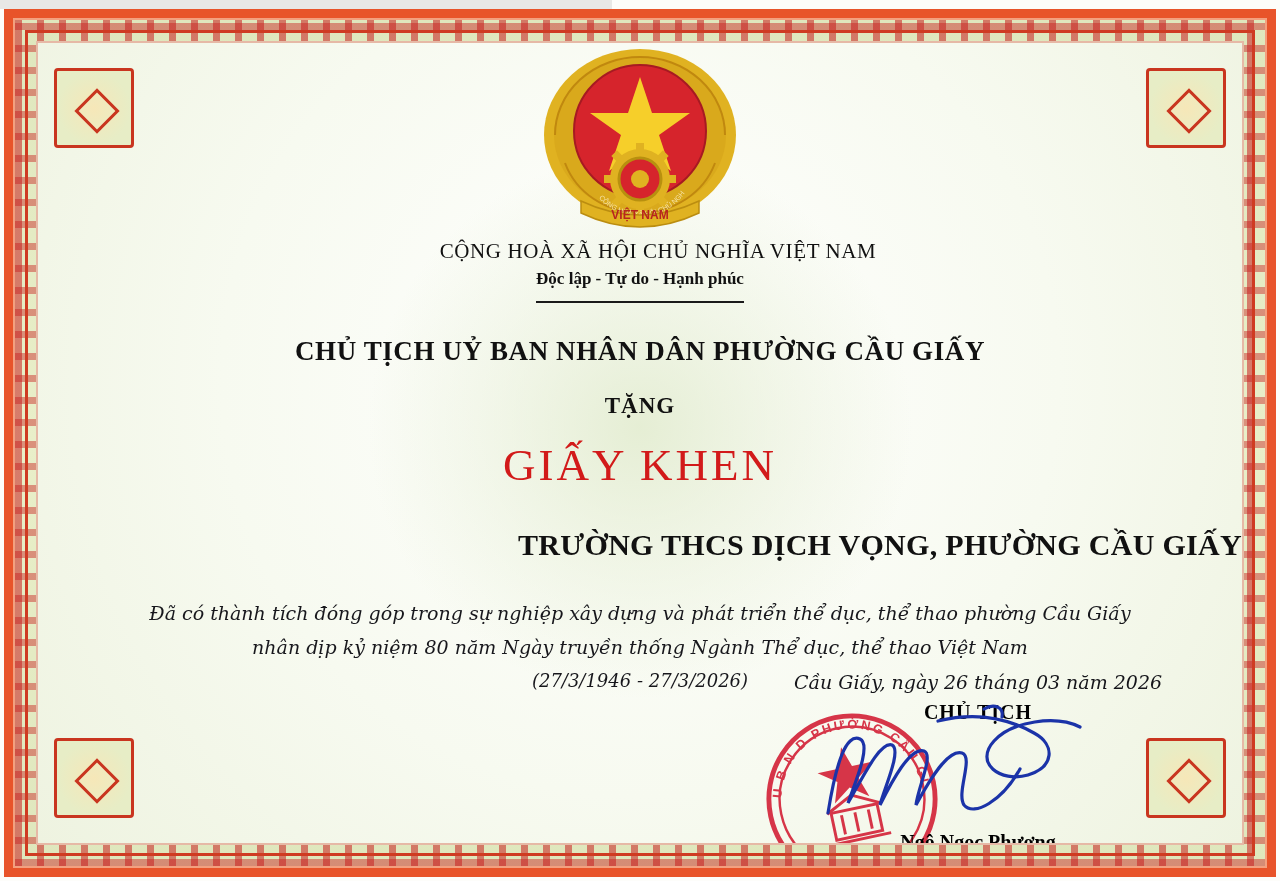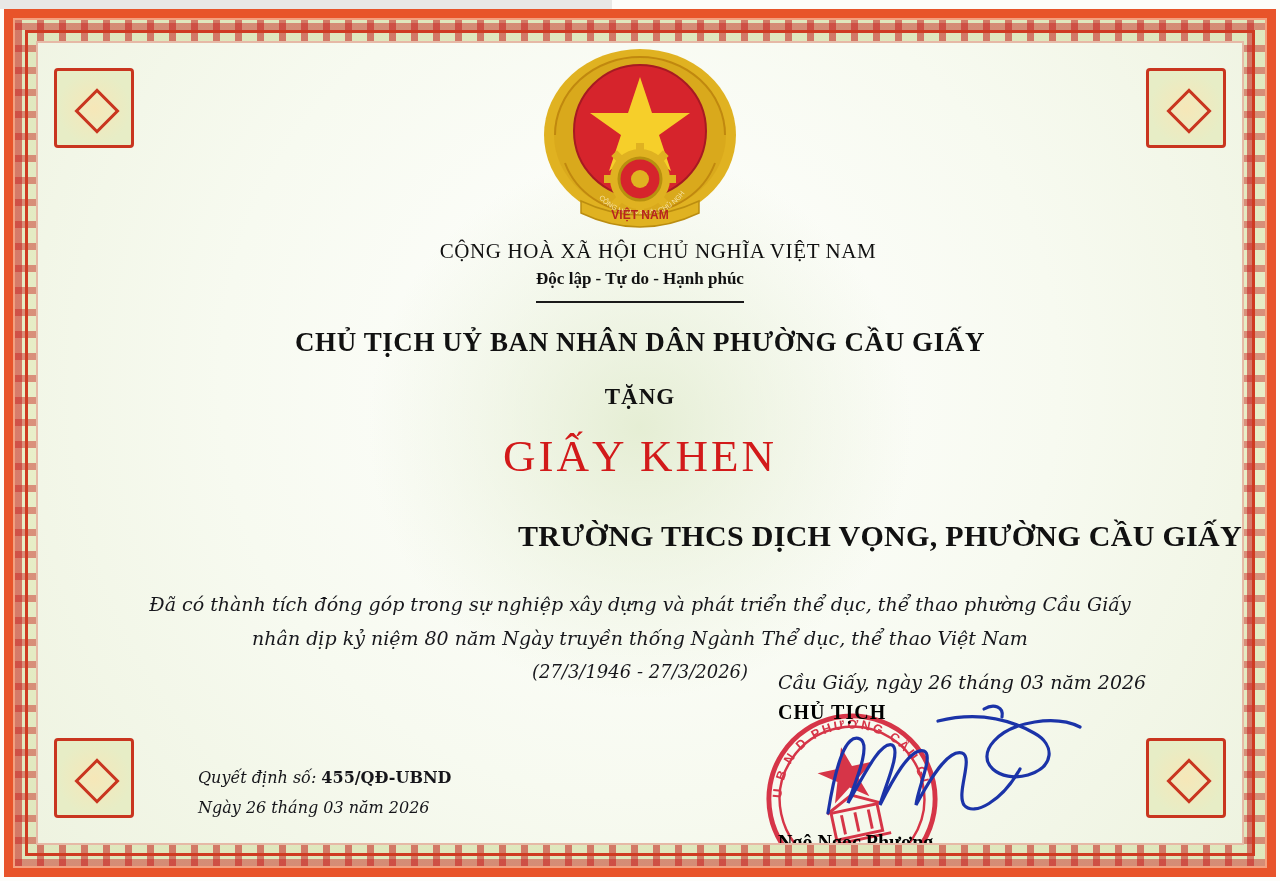--- a/index.html
+++ b/index.html
@@ -132,21 +132,21 @@
   }
   .motto {
     margin-top: 5px;
     font-size: 17px;
     font-weight: bold;
     display: inline-block;
     border-bottom: 2px solid #1a1a1a;
     padding-bottom: 12px;
   }
   .issuer {
-    margin-top: 24px;
+    margin-top: 33px;
     font-size: 27px;
     font-weight: bold;
     letter-spacing: 0.6px;
   }
   .tang {
     margin-top: 26px;
     font-size: 23px;
     font-weight: bold;
     letter-spacing: 1px;
   }
@@ -173,21 +173,21 @@
     color: #17171c;
   }
   .reason .l3 { font-size: 18px; }
 
   
   .sign-block {
     position: absolute;
     right: 64px;
     top: 628px;
     width: 400px;
-    text-align: left;
+    text-align: center;
     z-index: 5;
   }
   .sign-place {
     font-family: "DejaVu Serif", serif;
     font-style: italic;
     font-size: 19px;
     color: #15151a;
   }
   .sign-title {
     margin-top: 8px;
@@ -360,27 +360,20 @@
             <svg class="signature-svg" viewBox="0 0 340 150">
               <g fill="none" stroke="#1b33a8" stroke-width="3.2" stroke-linecap="round">
                 <path d="M40 120 C 48 70, 58 40, 72 46 C 84 52, 66 92, 60 110 C 74 86, 92 48, 104 52 C 114 57, 96 96, 92 112 C 104 88, 122 54, 136 58 C 146 62, 130 94, 128 112 C 142 86, 160 56, 174 60 C 186 64, 168 100, 176 112 C 186 124, 214 108, 232 76"></path>
                 <path d="M150 28 C 182 20, 214 22, 246 40 C 268 52, 266 74, 240 82 C 212 90, 186 70, 206 48 C 224 28, 268 22, 292 34"></path>
                 <path d="M196 16 C 206 10, 216 14, 214 24"></path>
               </g>
             </svg>
             <div class="sign-name">Ngô Ngọc Phương</div>
           </div>
 
-          <div class="decision">
-            <div>
-              <span>Quyết định số:</span>
-              <b>455/QĐ-UBND</b>
-            </div>
-            <div>Ngày 26 tháng 03 năm 2026</div>
-          </div>
 
         </div>
       </div>
     </div>
   </div>
 
 
 </div>
 
 </body></html>

